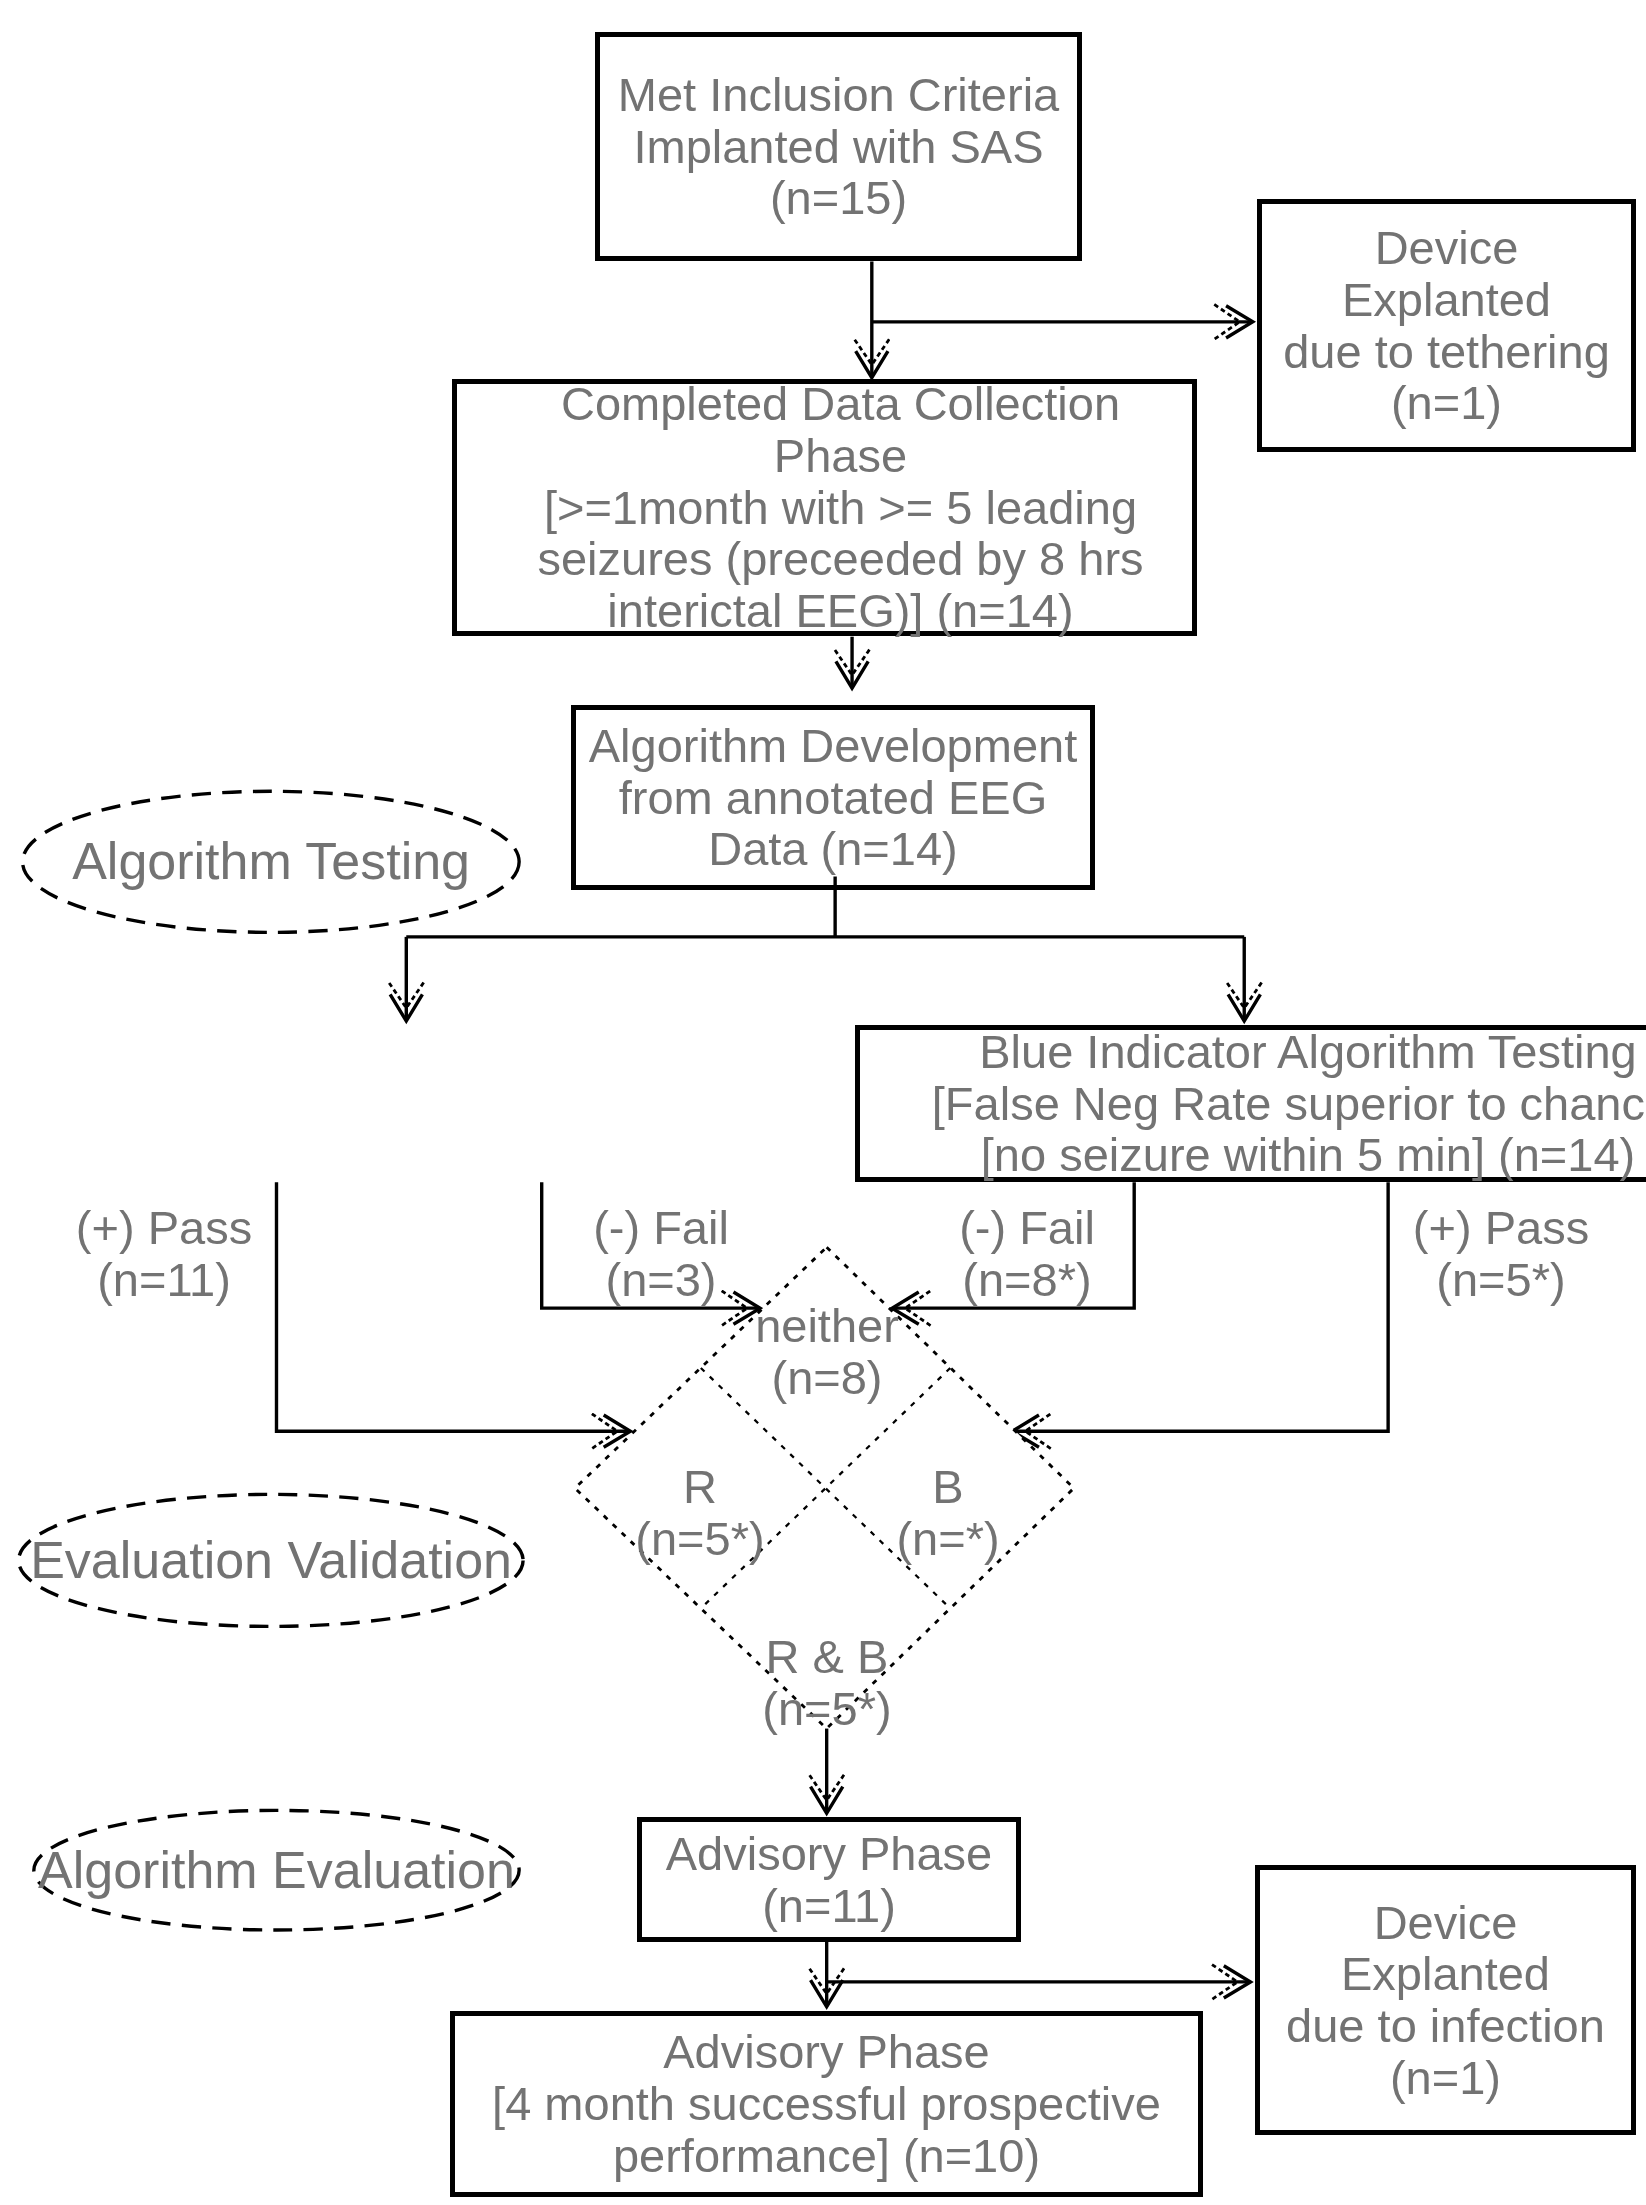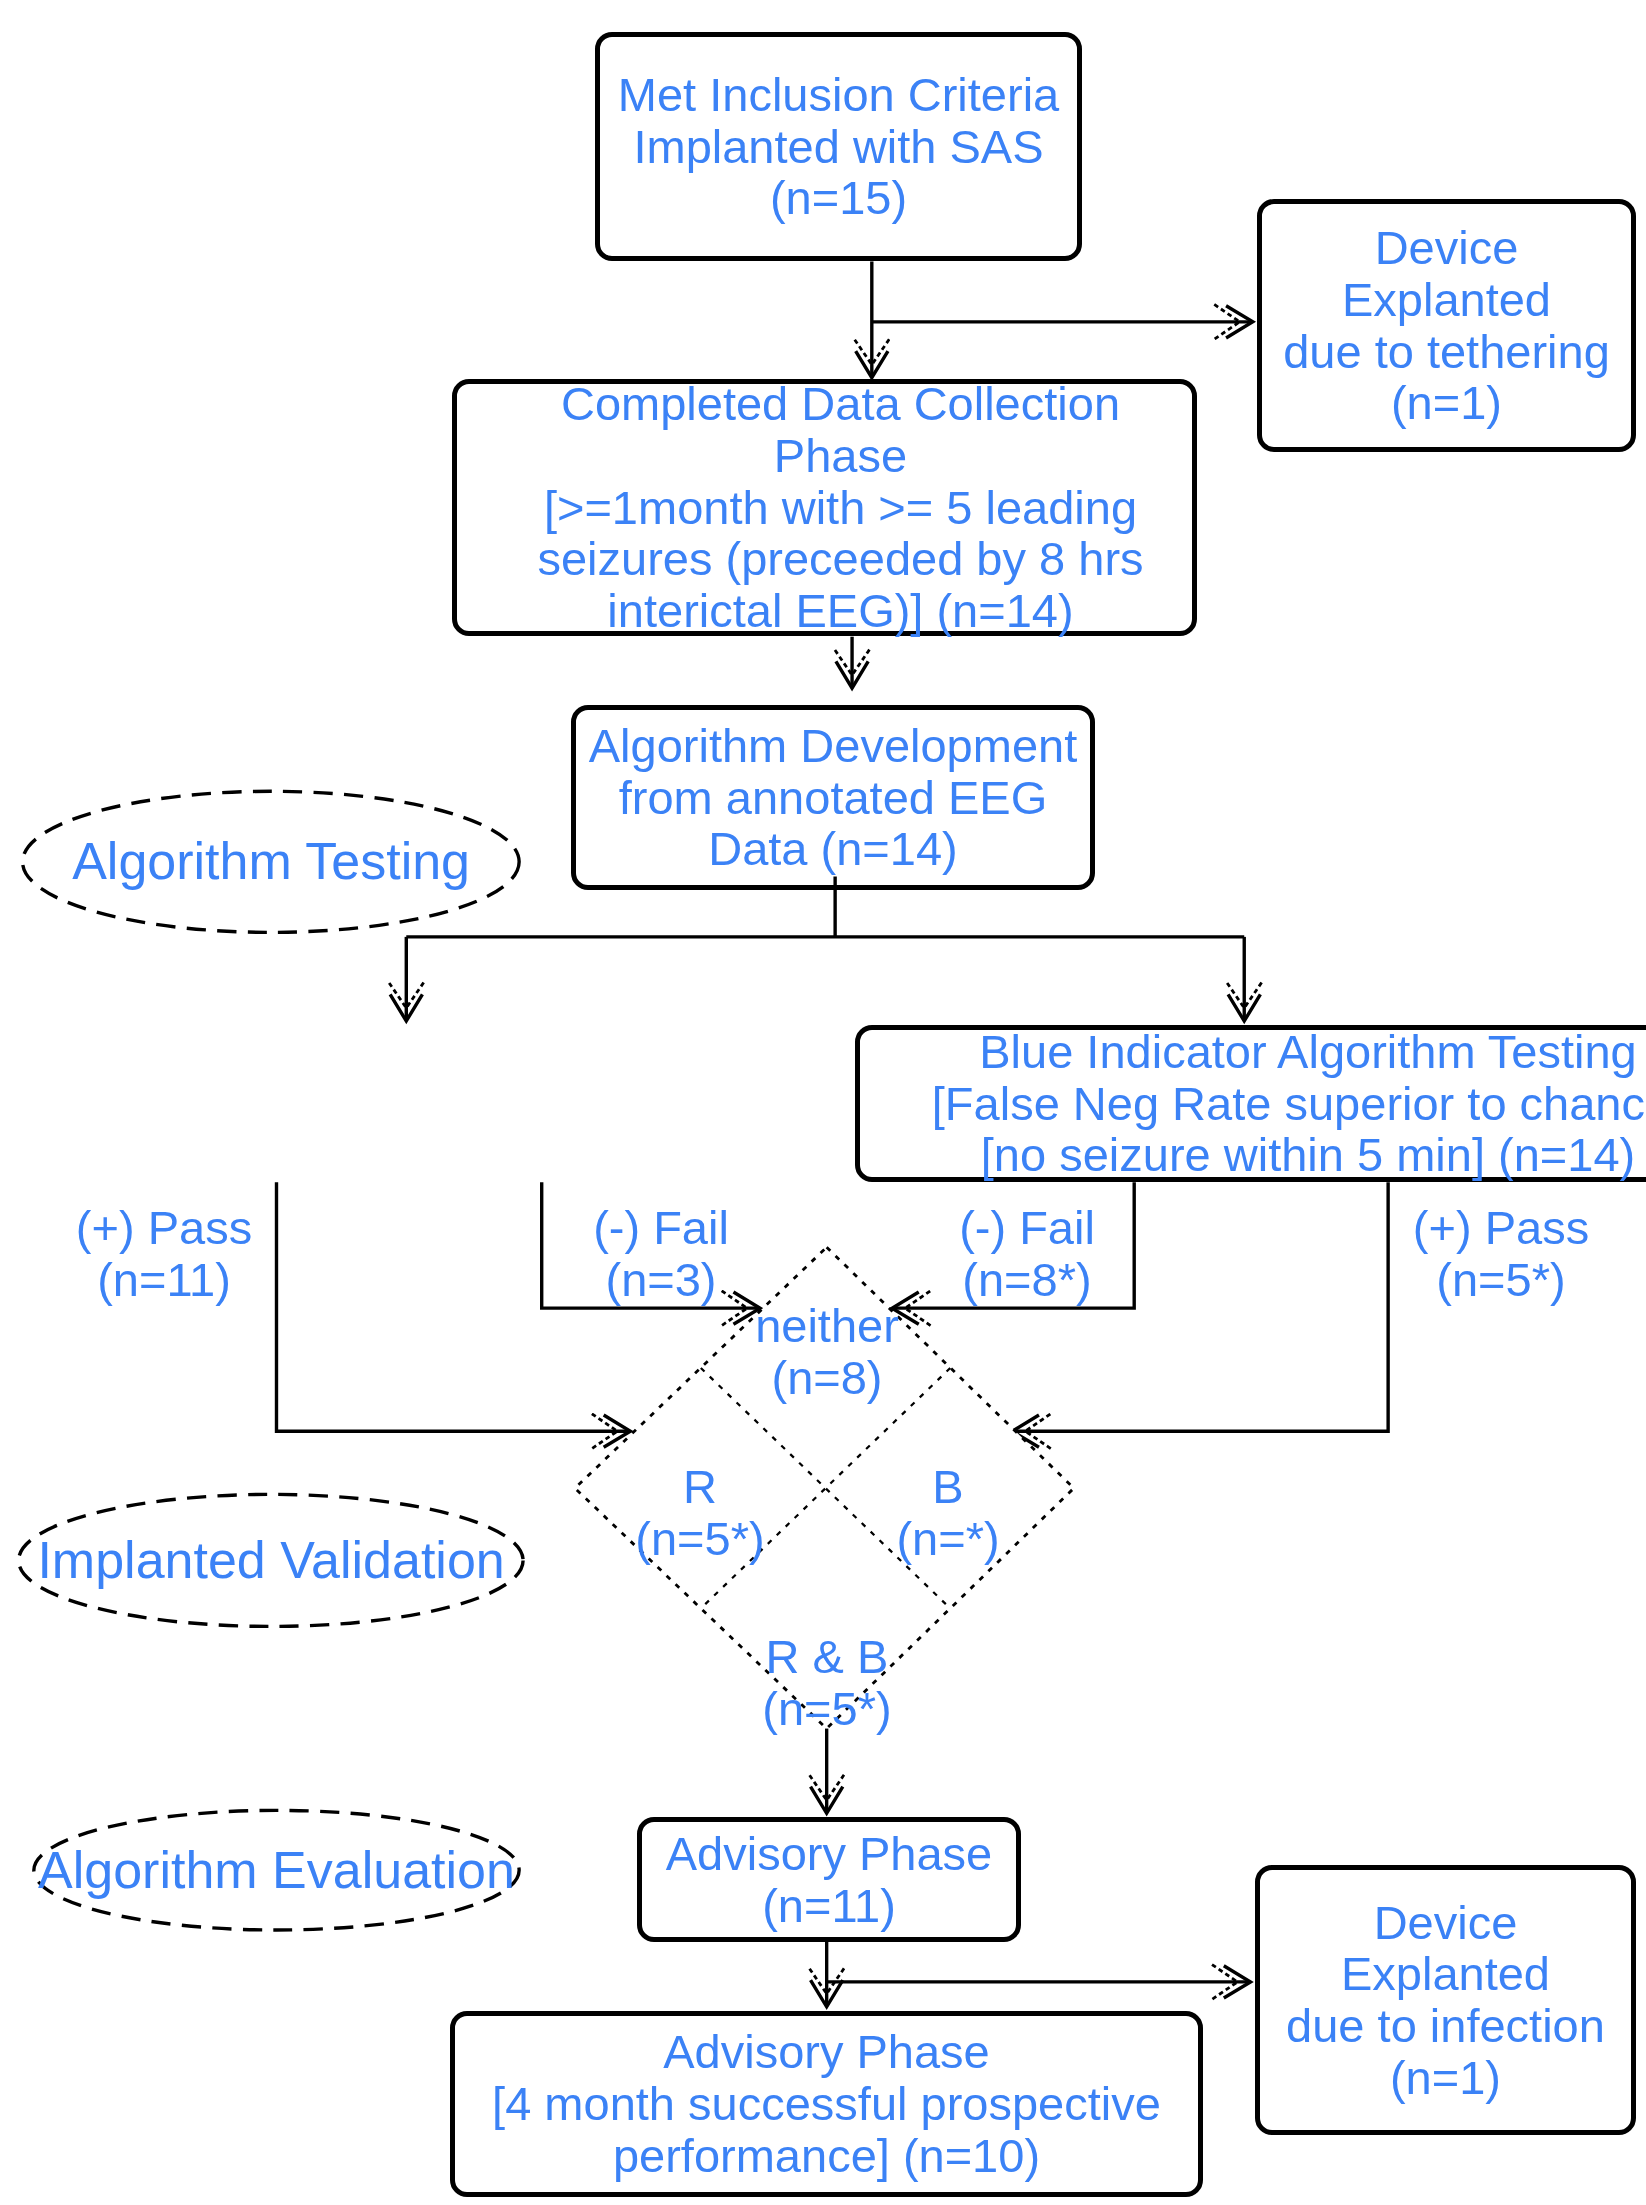--- a/index.html
+++ b/index.html
@@ -15,22 +15,21 @@
   .node {
     position: absolute;
     box-sizing: border-box;
     display: flex;
     align-items: center;
     justify-content: center;
     text-align: center;
     white-space: pre-line;
     font-size: 47px;
     line-height: 1.1;
-    color: #3b82f6;
-    border-radius: 17px;
+    color: #737373;
   }
   .box { border: 5.1px solid #000000; background: transparent; }
   .ellipse-label { font-size: 52px; }
 </style>
 </head>
 <body>
 
 <div id="canvas">
 
   <svg id="connectors" viewBox="0 0 2917 3907">
@@ -98,21 +97,21 @@
 Explanted
 due to infection
 (n=1)</div>
 
   <div class="node box" style="left:450px; top:2011px; width:753px; height:186px;">Advisory Phase
 [4 month successful prospective
 performance] (n=10)</div>
 
   <div class="node ellipse-label" style="left:22.6px; top:791px; width:497px; height:141px;">Algorithm Testing</div>
 
-  <div class="node ellipse-label" style="left:18.6px; top:1495px; width:505px; height:132px;">Implanted Validation</div>
+  <div class="node ellipse-label" style="left:18.6px; top:1495px; width:505px; height:132px;">Evaluation Validation</div>
 
   <div class="node ellipse-label" style="left:34px; top:1811px; width:485px; height:120px;">Algorithm Evaluation</div>
 
   <div class="node" style="left:51px; top:1197px; width:226px; height:113px;">(+) Pass
 (n=11)</div>
 
   <div class="node" style="left:548px; top:1197px; width:226px; height:113px;">(-) Fail
 (n=3)</div>
 
   <div class="node" style="left:914px; top:1197px; width:226px; height:113px;">(-) Fail

